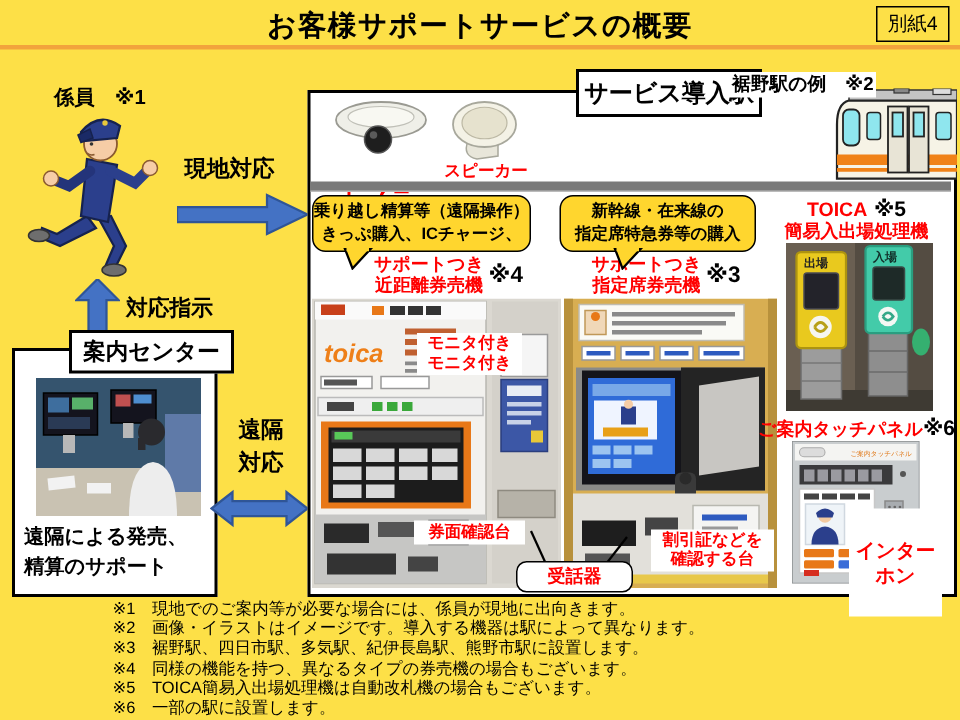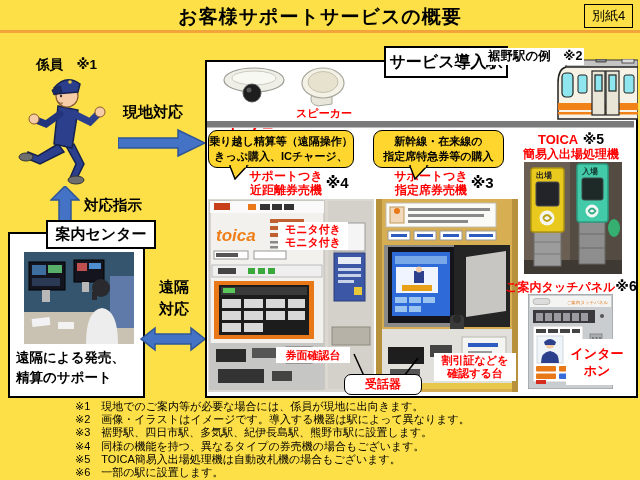--- a/index.html
+++ b/index.html
@@ -400,21 +400,21 @@
         <circle cx="68.5" cy="44" r="0.9"></circle>
         <circle cx="72" cy="44" r="0.9"></circle>
       <circle cx="65" cy="48" r="0.9"></circle>
         <circle cx="68.5" cy="48" r="0.9"></circle>
         <circle cx="72" cy="48" r="0.9"></circle>
       <circle cx="65" cy="52" r="0.9"></circle>
         <circle cx="68.5" cy="52" r="0.9"></circle>
     </g>
   </svg>
 
-  <div class="abs photooverlay" style="left:566px;top:339px;width:62px;font-size:13px;line-height:17px;z-index:4;padding:6px 0;">
+  <div class="abs photooverlay" style="left:566px;top:339px;width:62px;font-size:13px;line-height:17px;z-index:4;padding:19px 0;">
     <div>インター</div>
     <div>ホン</div>
   </div>
 
   <div class="abs" style="left:30px;top:400px;">
     <div class="note">※1　現地でのご案内等が必要な場合には、係員が現地に出向きます。</div>
     <div class="note">※2　画像・イラストはイメージです。導入する機器は駅によって異なります。</div>
     <div class="note">※3　裾野駅、四日市駅、多気駅、紀伊長島駅、熊野市駅に設置します。</div>
     <div class="note">※4　同様の機能を持つ、異なるタイプの券売機の場合もございます。</div>
     <div class="note">※5　TOICA簡易入出場処理機は自動改札機の場合もございます。</div>

